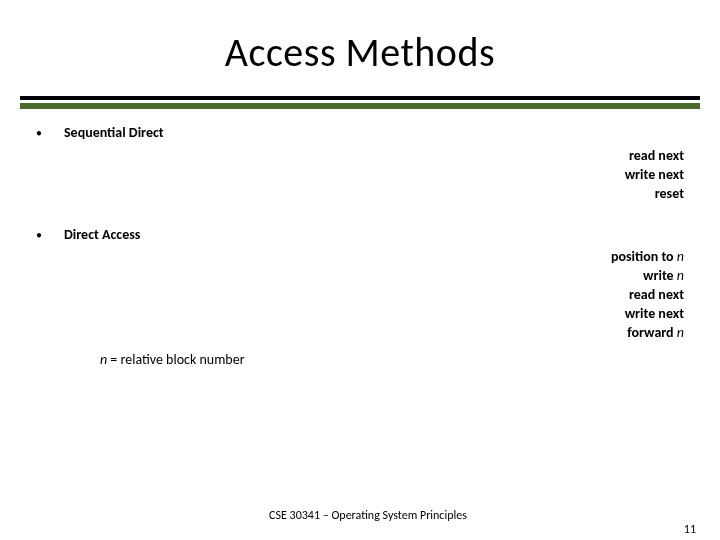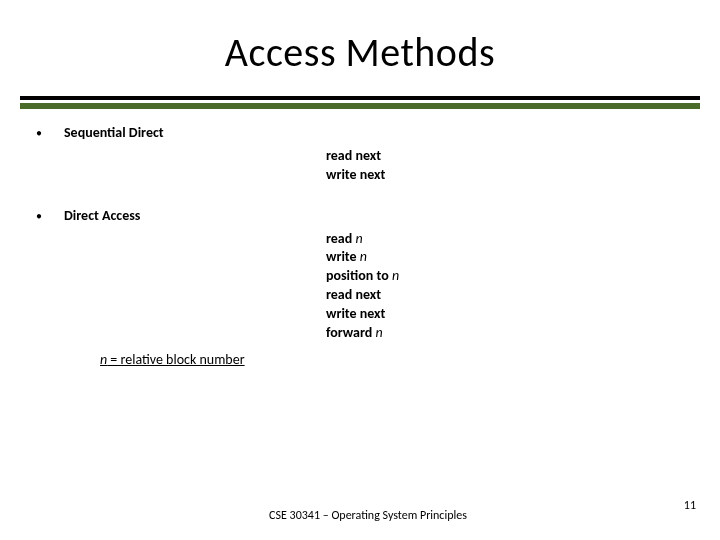--- a/index.html
+++ b/index.html
@@ -66,42 +66,41 @@
     font-size: 12px;
   }
   .item-label {
     font-weight: 700;
   }
   .ops {
     margin-left: 290px;
     margin-top: 4px;
     font-weight: 700;
   }
-  .ops .line { white-space: nowrap; }
+  .ops .line { white-space: nowrap; text-align: right; }
   .ops .n { font-style: italic; font-weight: 400; }
   .note {
     margin-left: 64px;
     margin-top: 8px;
     font-weight: 400;
-    text-decoration: underline;
   }
   .note .n { font-style: italic; }
   .gap { height: 14px; }
   .footer-course {
     position: absolute;
     bottom: 18px;
     left: 8px;
     width: 720px;
     text-align: center;
     font-size: 12px;
     color: #000;
   }
   .footer-page {
     position: absolute;
-    bottom: 28px;
+    bottom: 4px;
     right: 24px;
     font-size: 12px;
     color: #000;
   }
 </style>
 </head>
 <body>
 
 <div class="slide">
 
@@ -113,34 +112,34 @@
   <div class="content">
 
     <div class="item">
       <div class="bullet-row">
         <span class="bullet">•</span>
         <span class="item-label">Sequential Direct</span>
       </div>
       <div class="ops">
         <div class="line">read next</div>
         <div class="line">write next</div>
+        <div class="line">reset</div>
       </div>
     </div>
 
     <div class="gap"></div>
 
     <div class="item">
       <div class="bullet-row">
         <span class="bullet">•</span>
         <span class="item-label">Direct Access</span>
       </div>
       <div class="ops">
-        <div class="line"><span>read </span><span class="n">n</span></div>
+        <div class="line"><span>position to </span><span class="n">n</span></div>
         <div class="line"><span>write </span><span class="n">n</span></div>
-        <div class="line"><span>position to </span><span class="n">n</span></div>
         <div class="line">read next</div>
         <div class="line">write next</div>
         <div class="line"><span>forward </span><span class="n">n</span></div>
       </div>
       <div class="note">
         <span class="n">n</span><span> = relative block number</span>
       </div>
     </div>
 
   </div>

